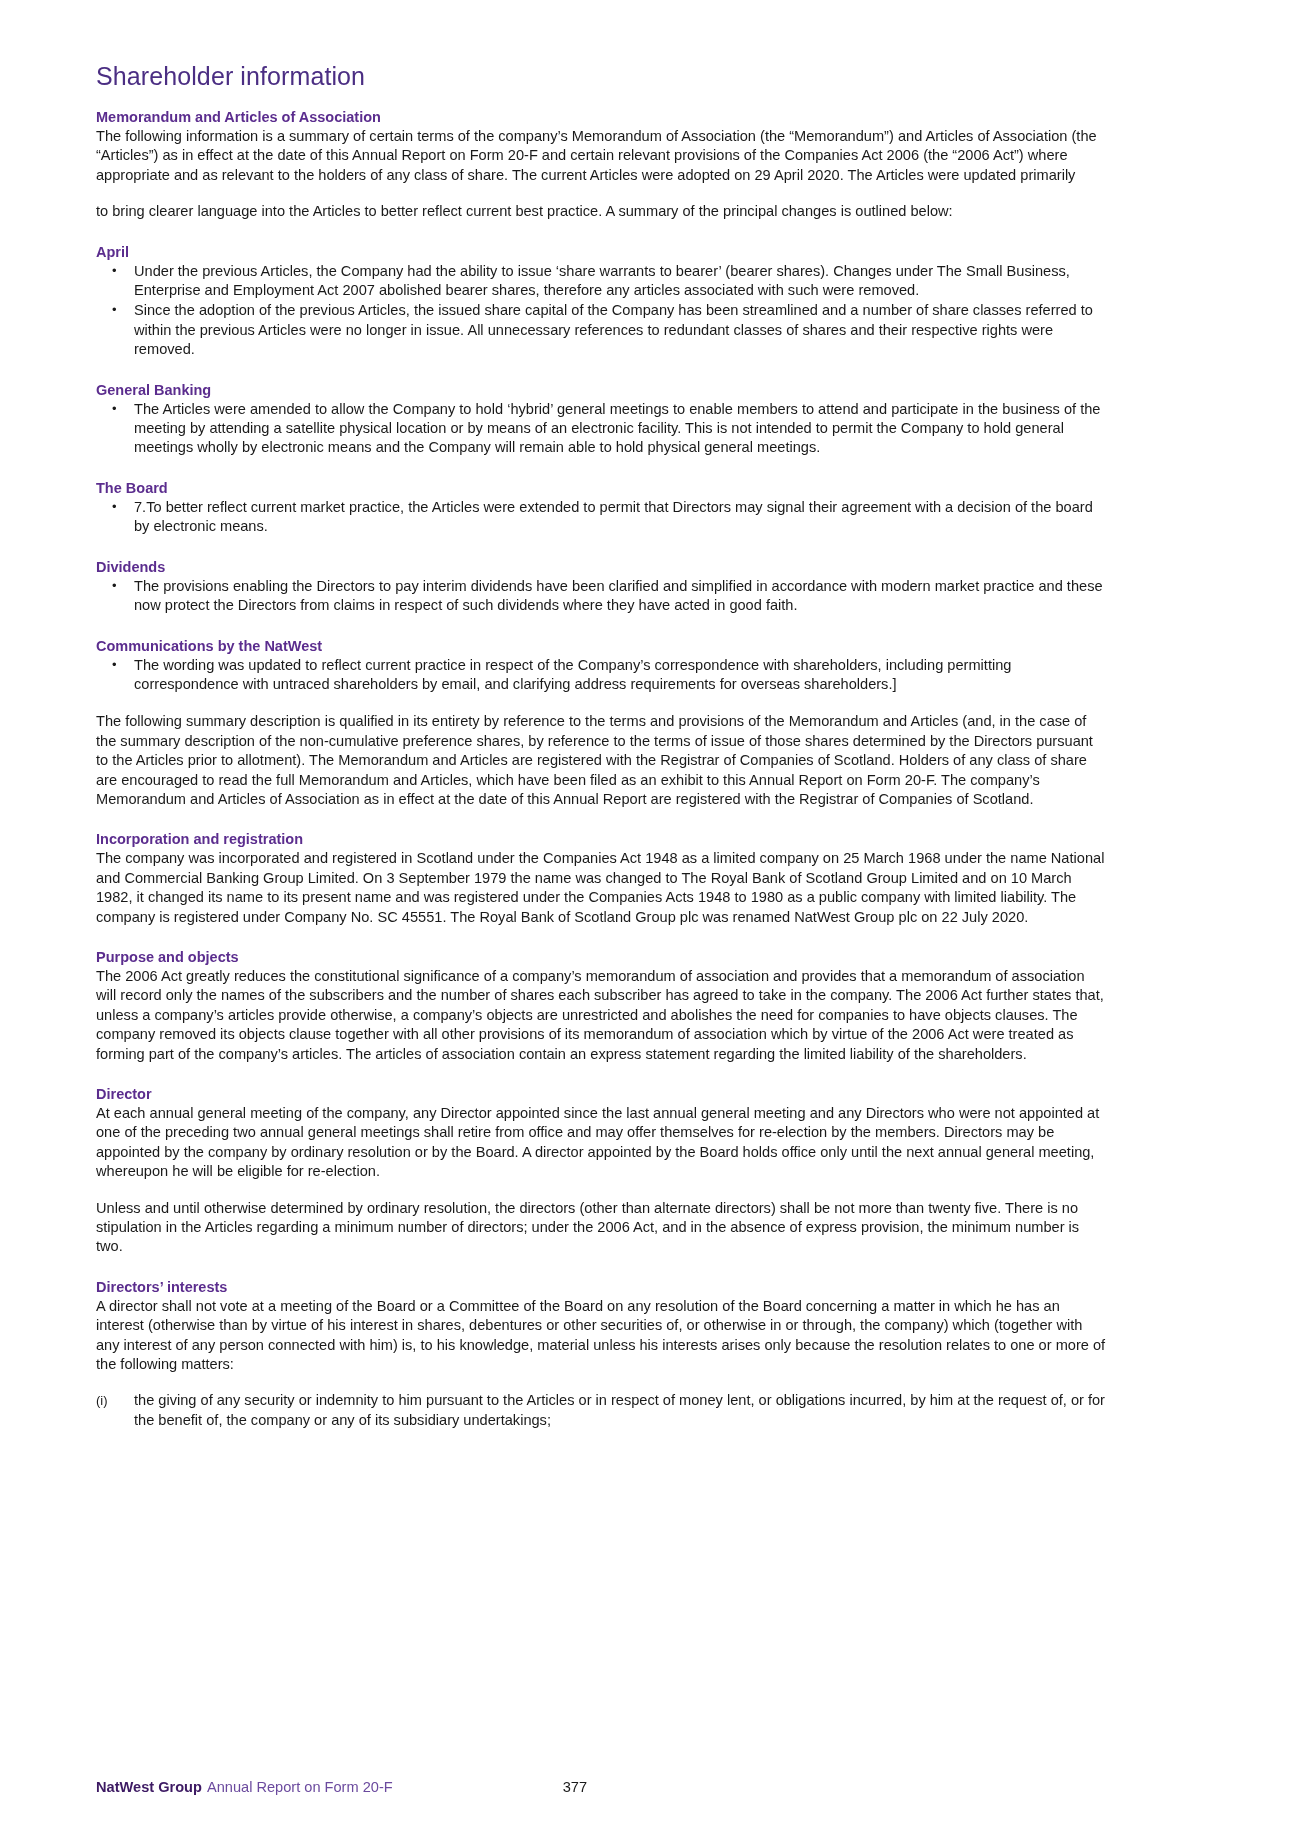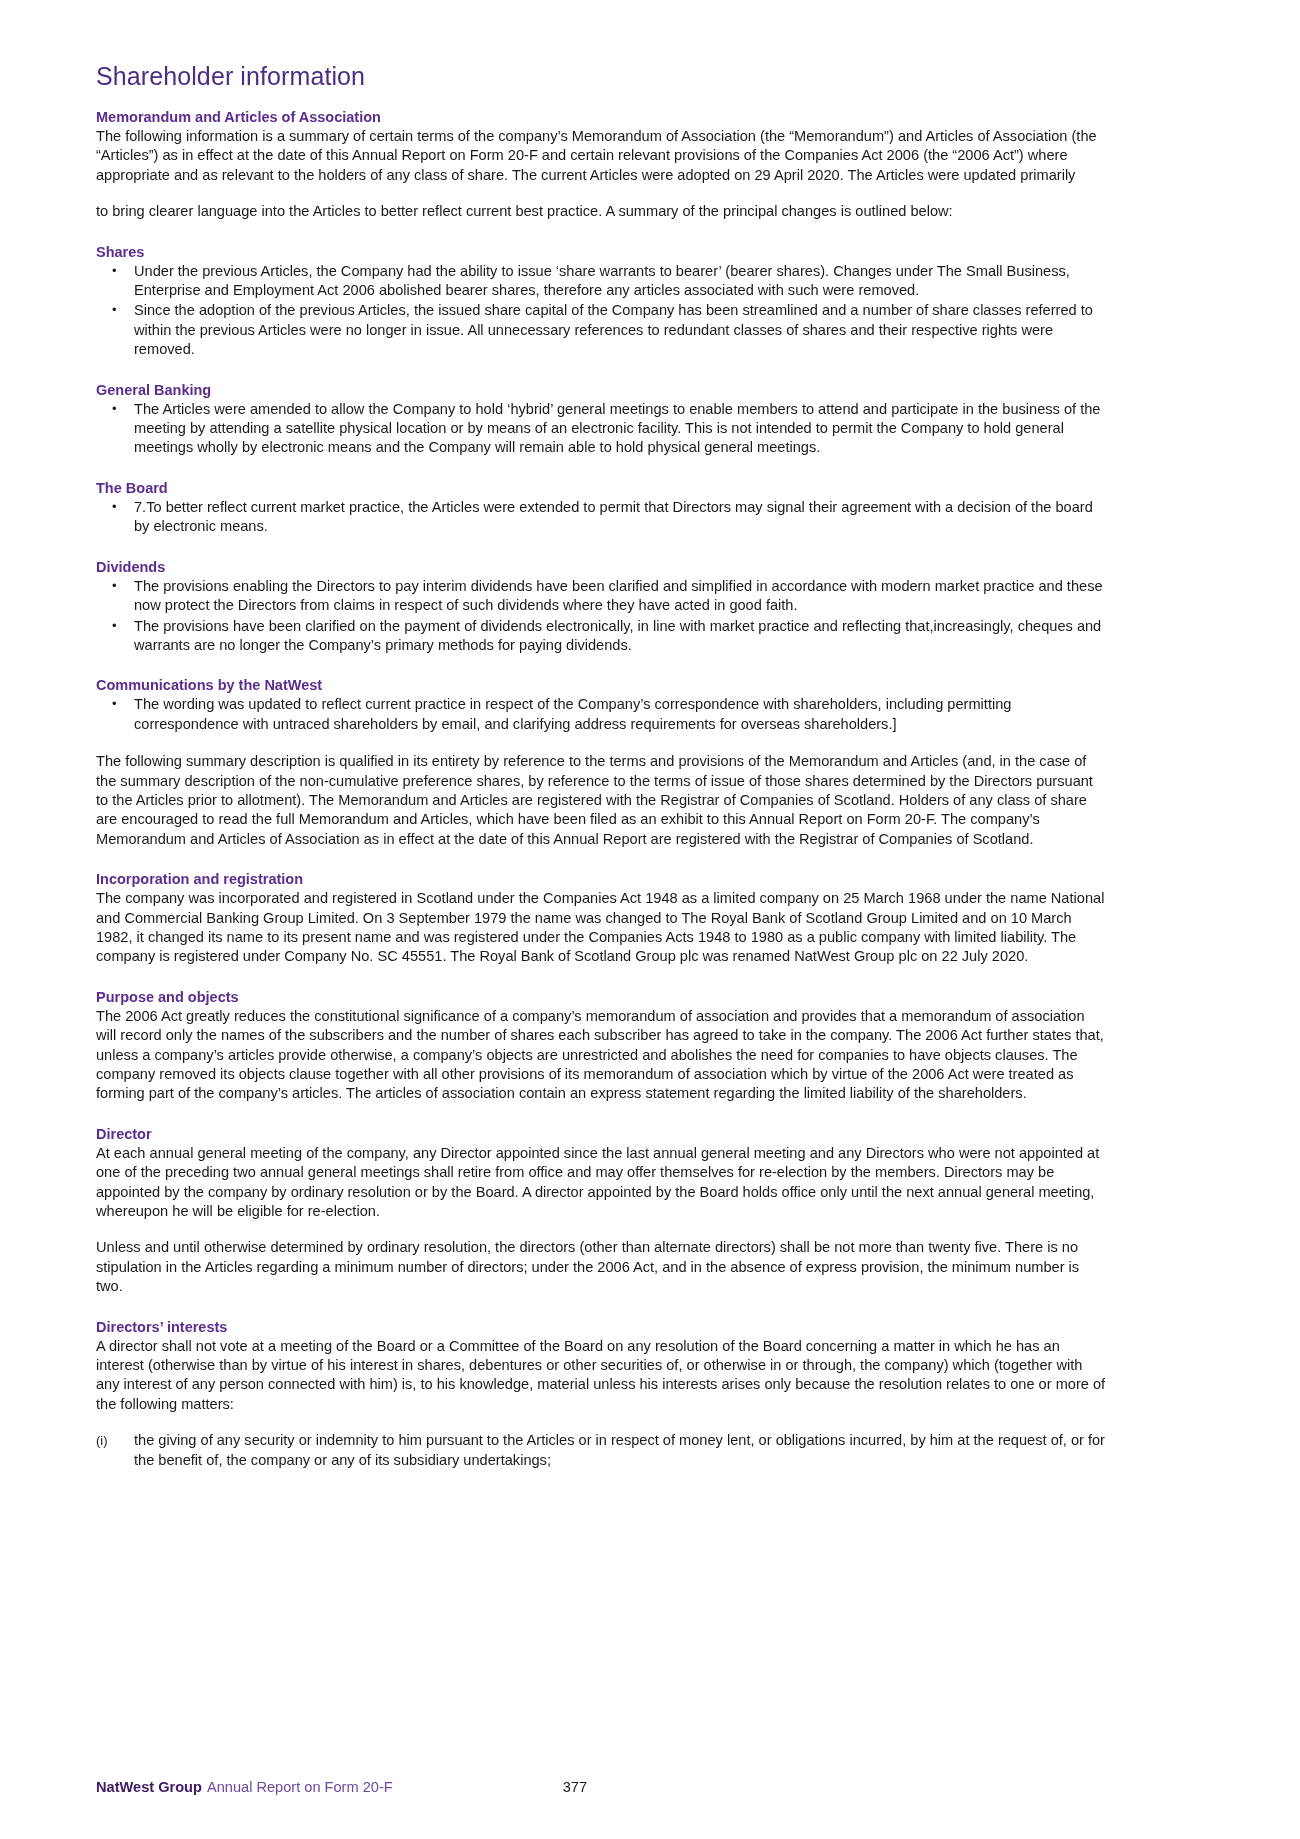--- a/index.html
+++ b/index.html
@@ -111,40 +111,39 @@
 <body>
 
 <div class="page">
 
   <h1 class="page-title">Shareholder information</h1>
 
   <div class="sec-head">Memorandum and Articles of Association</div>
   <p class="body">The following information is a summary of certain terms of the company’s Memorandum of Association (the “Memorandum”) and Articles of Association (the “Articles”) as in effect at the date of this Annual Report on Form 20-F and certain relevant provisions of the Companies Act 2006 (the “2006 Act”) where appropriate and as relevant to the holders of any class of share. The current Articles were adopted on 29 April 2020. The Articles were updated primarily</p>
   <p class="body">to bring clearer language into the Articles to better reflect current best practice. A summary of the principal changes is outlined below:</p>
 
-  <div class="sec-head spaced">Shares</div>
+  <div class="sec-head spaced">April</div>
   <ul class="bullets">
-    <li>Under the previous Articles, the Company had the ability to issue ‘share warrants to bearer’ (bearer shares). Changes under The Small Business, Enterprise and Employment Act 2006 abolished bearer shares, therefore any articles associated with such were removed.</li>
+    <li>Under the previous Articles, the Company had the ability to issue ‘share warrants to bearer’ (bearer shares). Changes under The Small Business, Enterprise and Employment Act 2007 abolished bearer shares, therefore any articles associated with such were removed.</li>
     <li>Since the adoption of the previous Articles, the issued share capital of the Company has been streamlined and a number of share classes referred to within the previous Articles were no longer in issue. All unnecessary references to redundant classes of shares and their respective rights were removed.</li>
   </ul>
 
   <div class="sec-head spaced">General Banking</div>
   <ul class="bullets">
     <li>The Articles were amended to allow the Company to hold ‘hybrid’ general meetings to enable members to attend and participate in the business of the meeting by attending a satellite physical location or by means of an electronic facility. This is not intended to permit the Company to hold general meetings wholly by electronic means and the Company will remain able to hold physical general meetings.</li>
   </ul>
 
   <div class="sec-head spaced">The Board</div>
   <ul class="bullets">
     <li>7.To better reflect current market practice, the Articles were extended to permit that Directors may signal their agreement with a decision of the board by electronic means.</li>
   </ul>
 
   <div class="sec-head spaced">Dividends</div>
   <ul class="bullets">
     <li>The provisions enabling the Directors to pay interim dividends have been clarified and simplified in accordance with modern market practice and these now protect the Directors from claims in respect of such dividends where they have acted in good faith.</li>
-    <li>The provisions have been clarified on the payment of dividends electronically, in line with market practice and reflecting that,increasingly, cheques and warrants are no longer the Company’s primary methods for paying dividends.</li>
   </ul>
 
   <div class="sec-head spaced">Communications by the NatWest</div>
   <ul class="bullets">
     <li>The wording was updated to reflect current practice in respect of the Company’s correspondence with shareholders, including permitting correspondence with untraced shareholders by email, and clarifying address requirements for overseas shareholders.]</li>
   </ul>
 
   <div class="block-gap"></div>
   <p class="body">The following summary description is qualified in its entirety by reference to the terms and provisions of the Memorandum and Articles (and, in the case of the summary description of the non-cumulative preference shares, by reference to the terms of issue of those shares determined by the Directors pursuant to the Articles prior to allotment). The Memorandum and Articles are registered with the Registrar of Companies of Scotland. Holders of any class of share are encouraged to read the full Memorandum and Articles, which have been filed as an exhibit to this Annual Report on Form 20-F. The company’s Memorandum and Articles of Association as in effect at the date of this Annual Report are registered with the Registrar of Companies of Scotland.</p>
 

